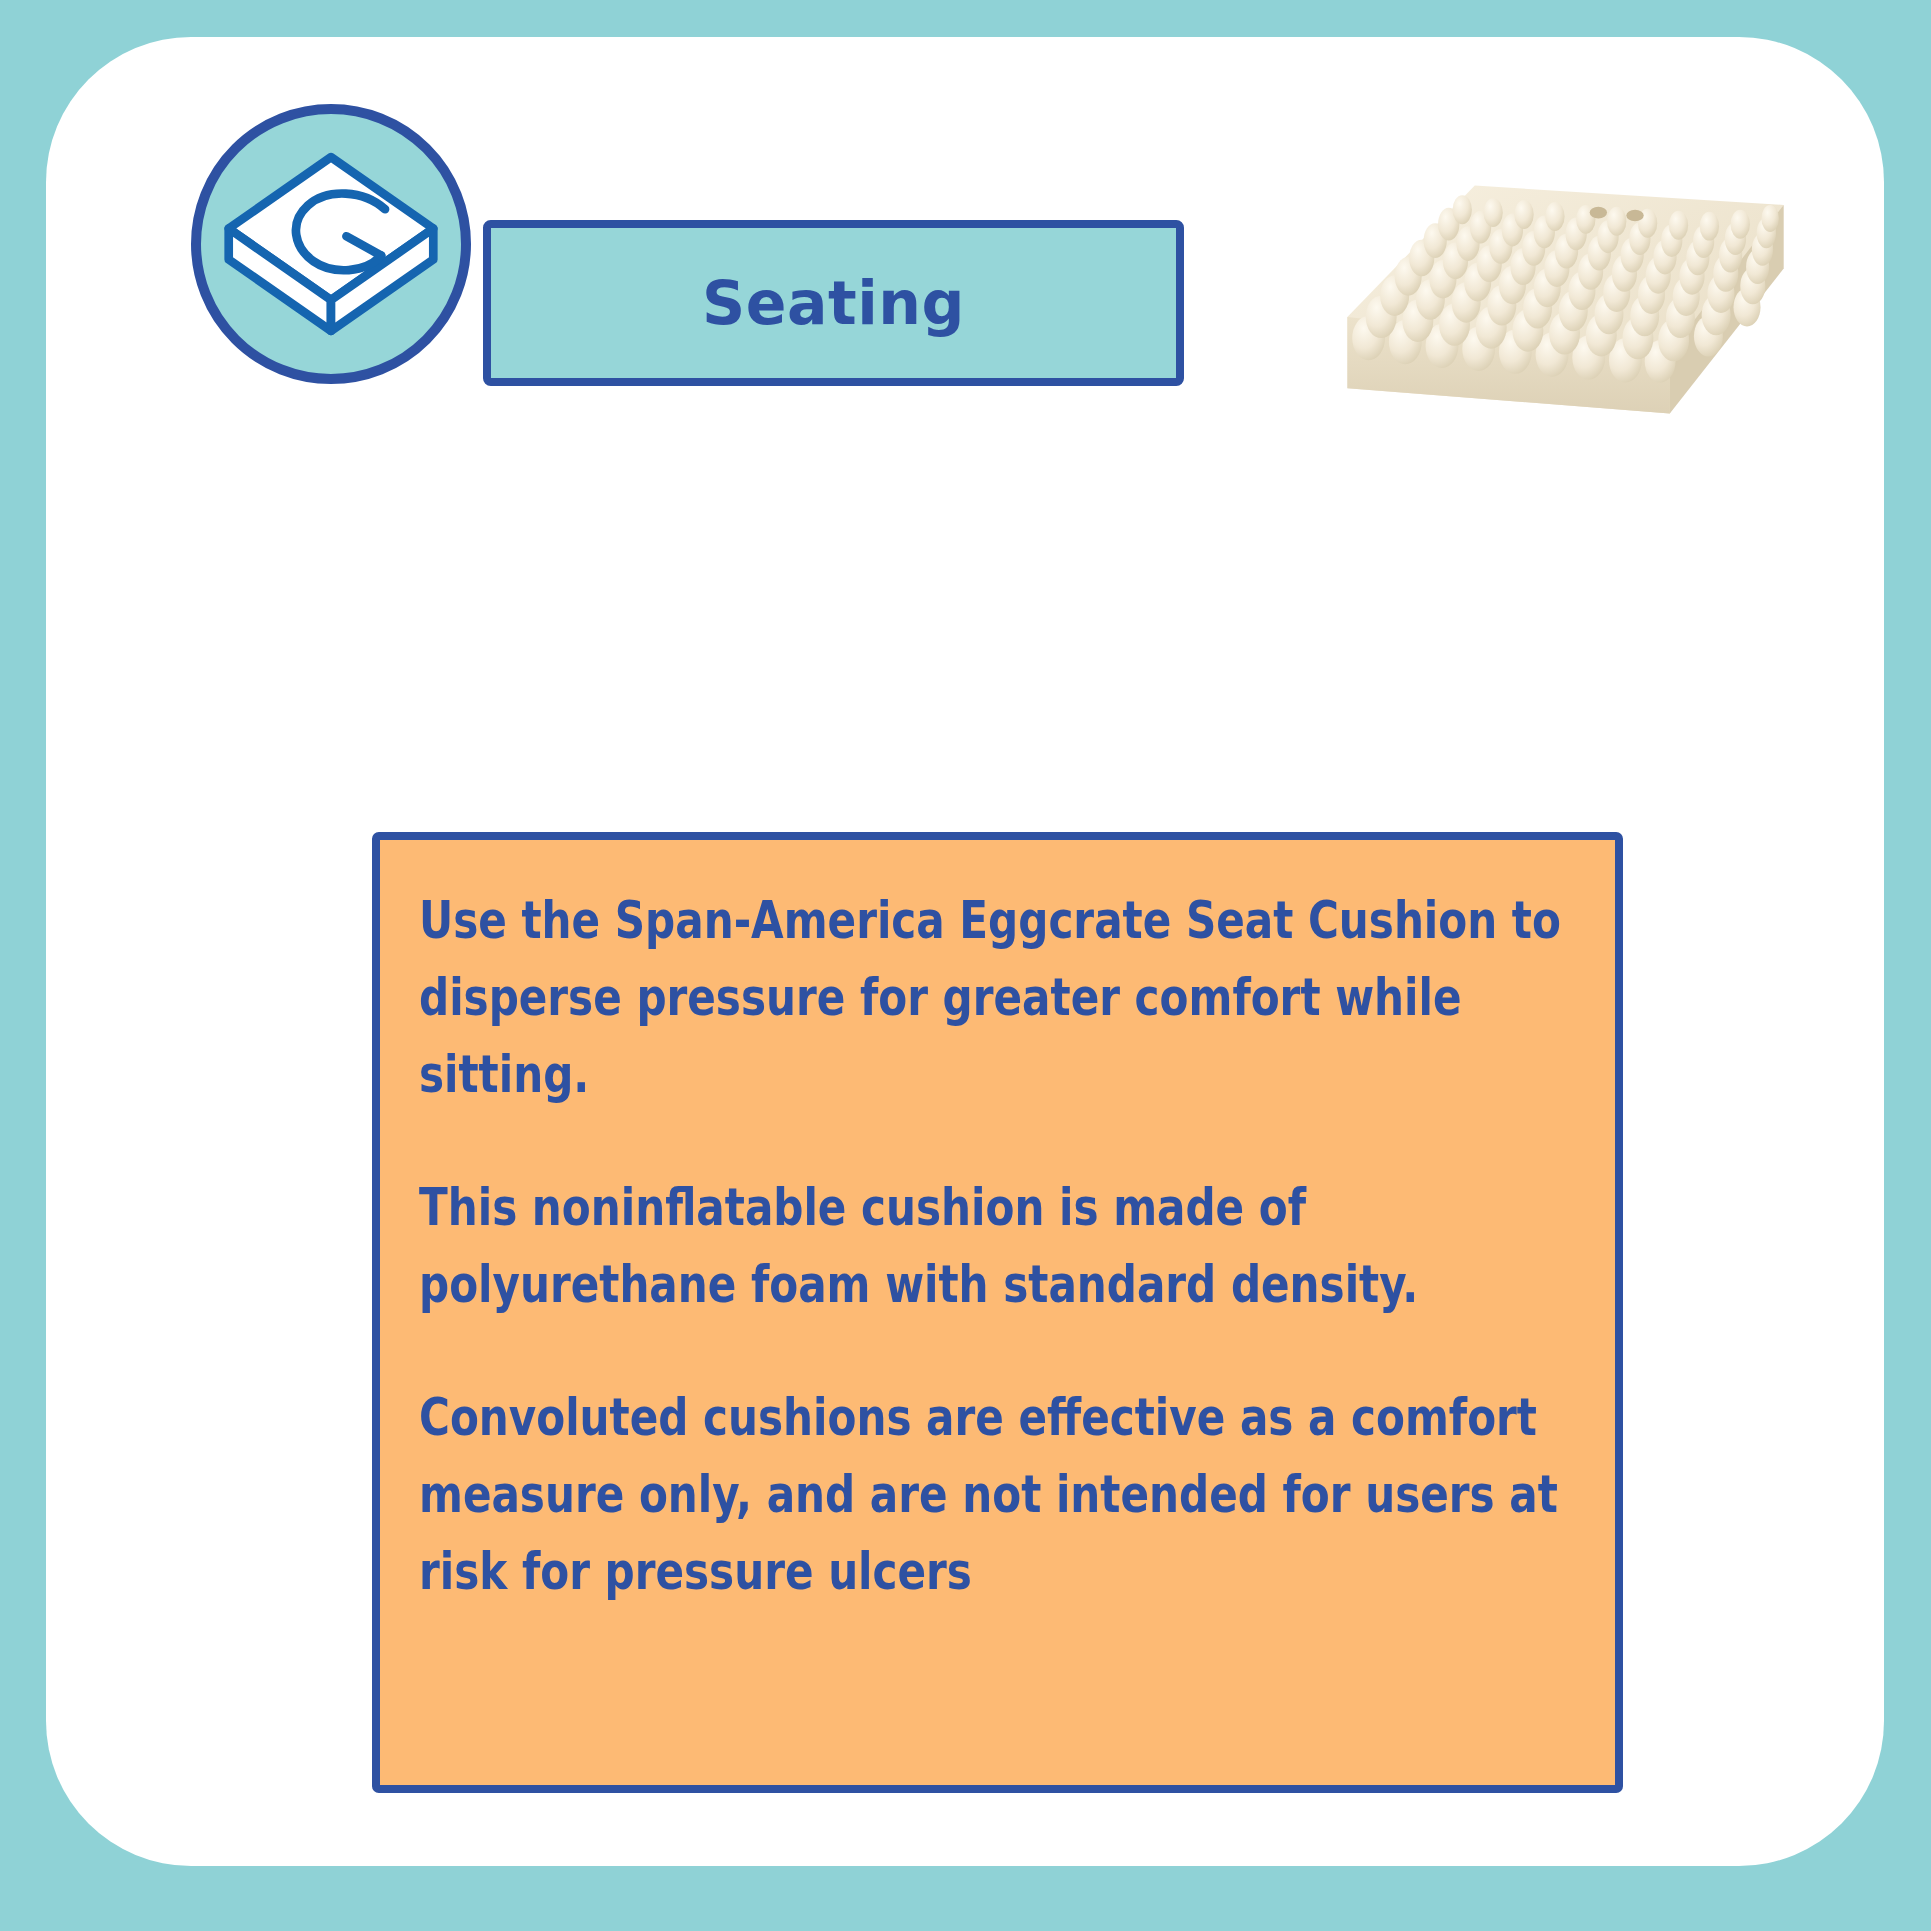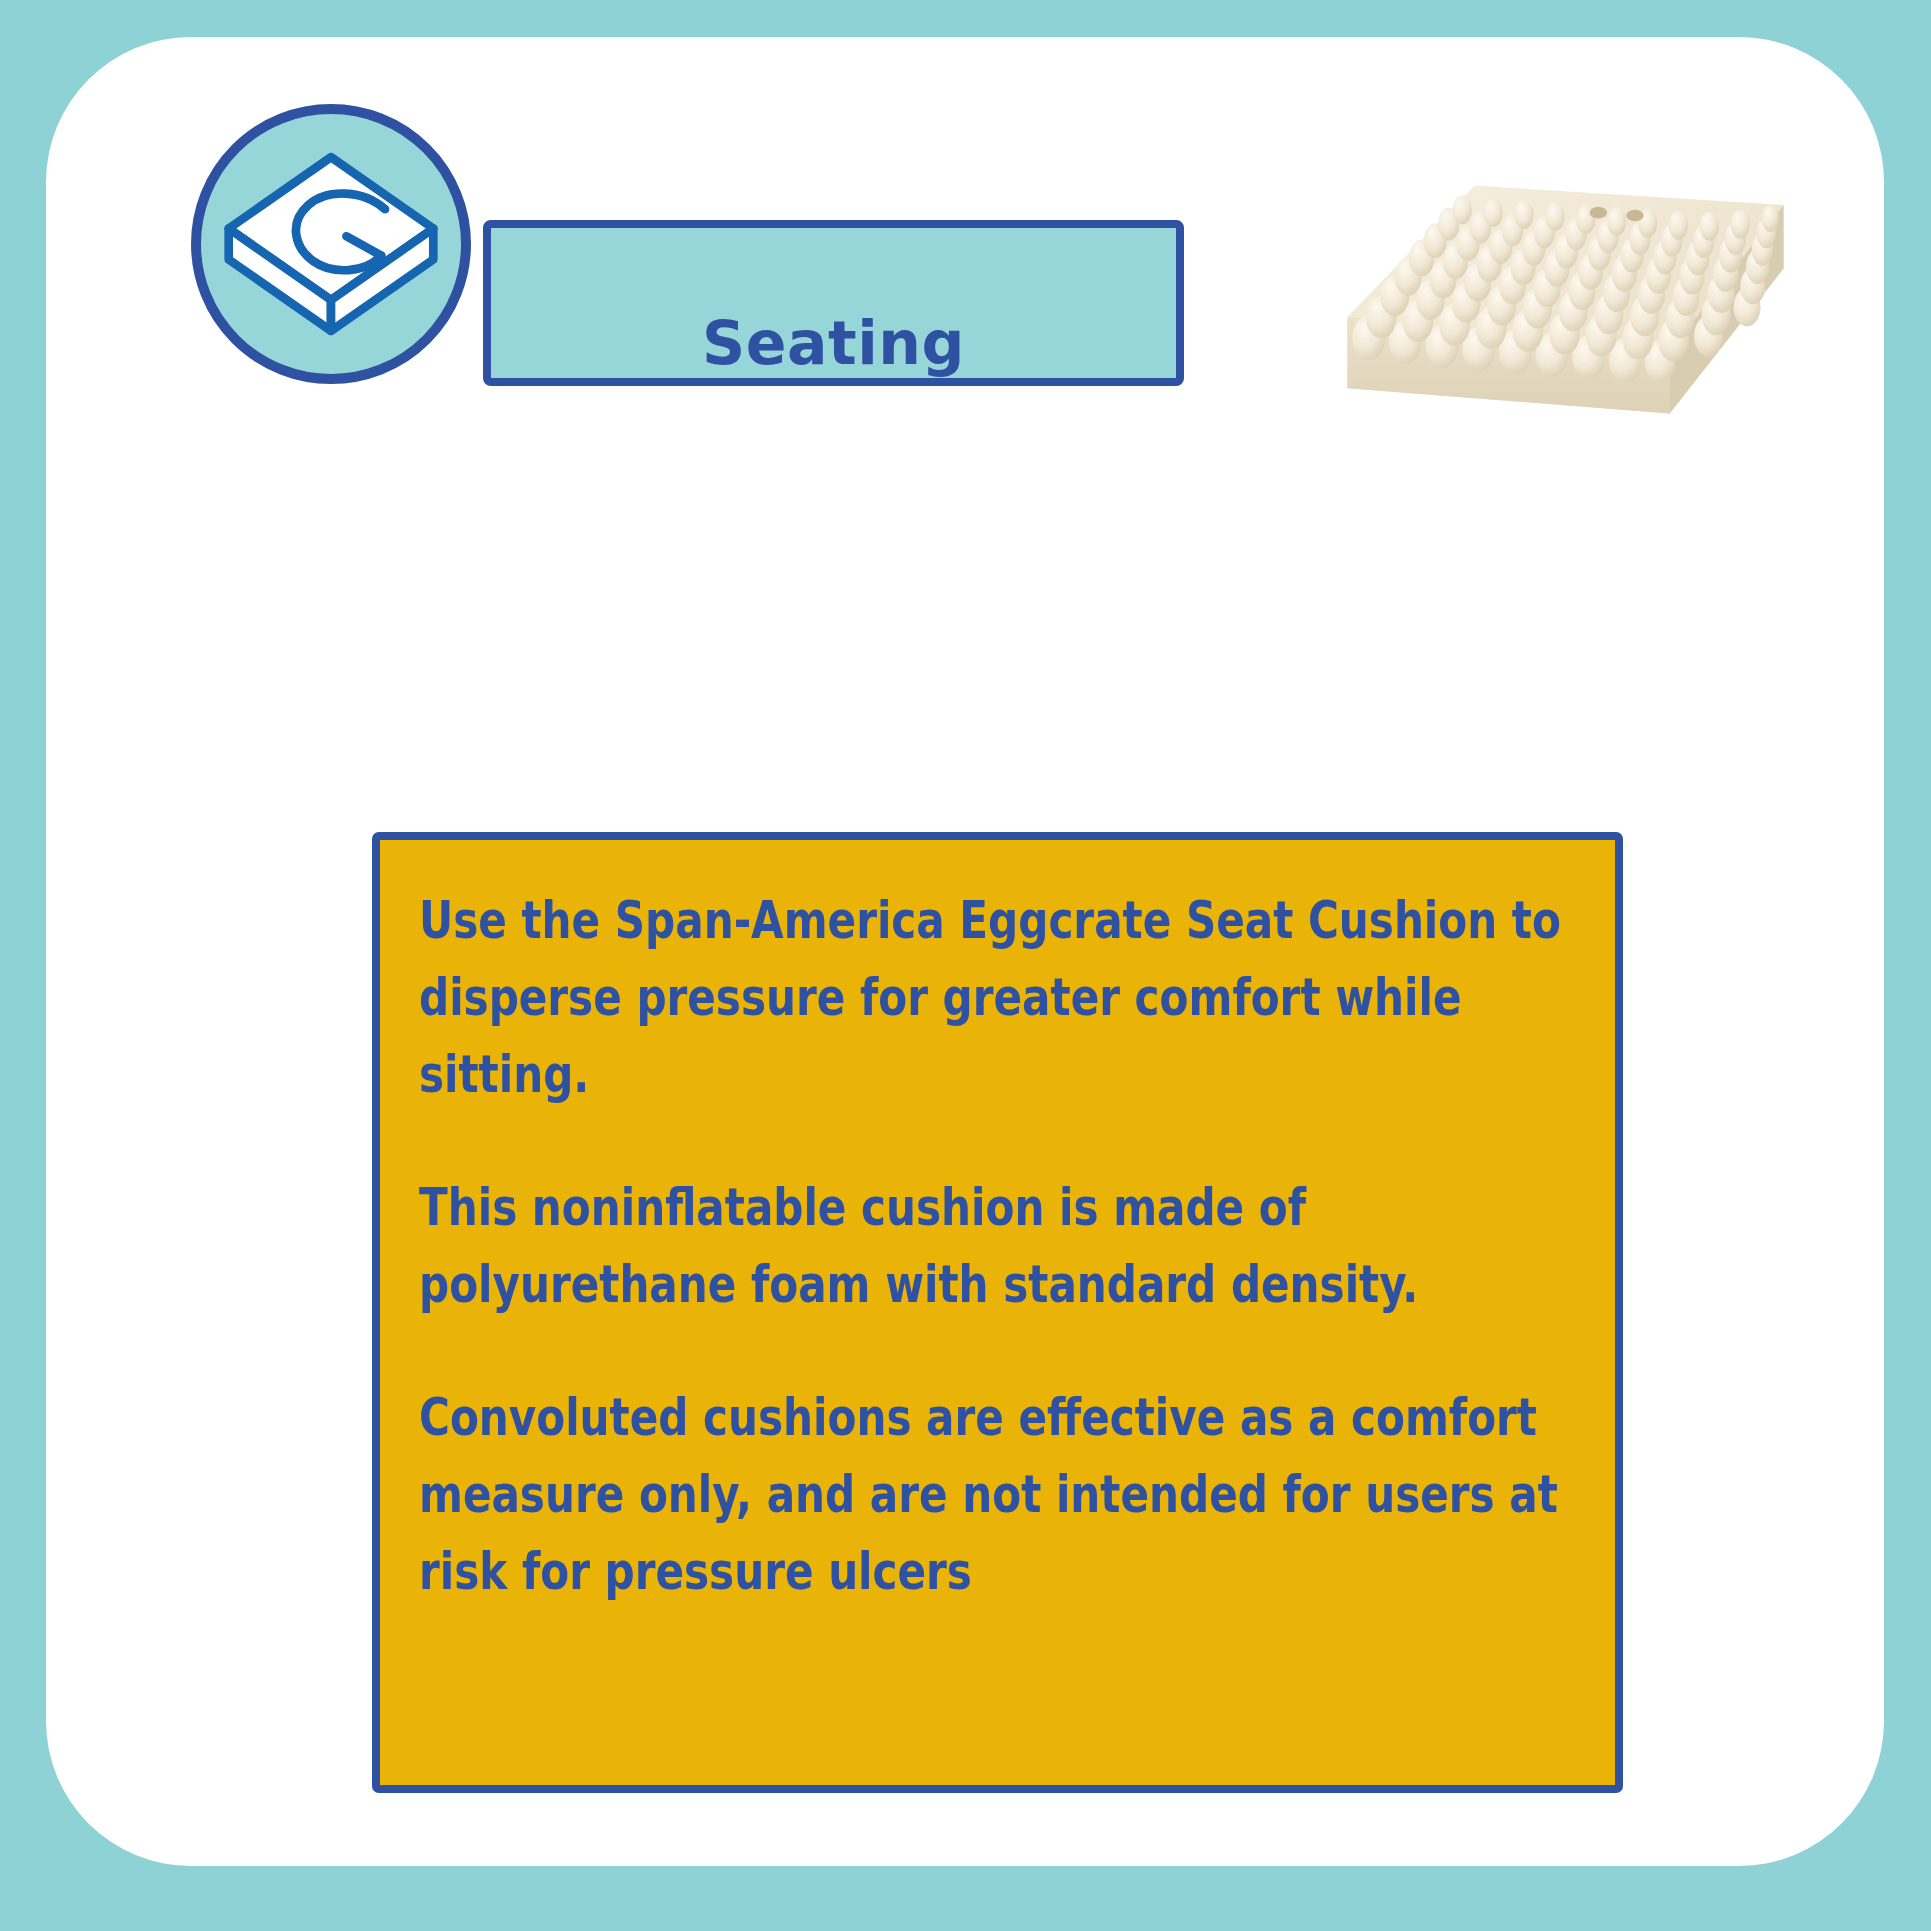--- a/index.html
+++ b/index.html
@@ -60,21 +60,21 @@
     left: 483px;
     top: 220px;
     width: 701px;
     height: 166px;
     background: #96d6d8;
     border: 8.7px solid #2e51a2;
     border-radius: 7.7px;
     box-sizing: border-box;
     z-index: 2;
     display: flex;
-    align-items: flex-end;
+    align-items: center;
     justify-content: center;
   }
   .category-badge .label {
     font-family: "DejaVu Sans", sans-serif;
     font-size: 60px;
     font-weight: bold;
     color: #2e51a2;
     letter-spacing: 0.5px;
   }
 
@@ -117,21 +117,21 @@
     white-space: nowrap;
   }
 
   
   .feature-box {
     position: absolute;
     left: 372px;
     top: 832px;
     width: 1251px;
     height: 961px;
-    background: #eab308;
+    background: #fdba74;
     border: 8.7px solid #2e51a2;
     border-radius: 6.8px;
     box-sizing: border-box;
     padding: 42px 39px 19.3px 39px;
   }
   .feature-box p {
     margin: 0 0 56px 0;
     font-family: "DejaVu Sans Condensed", "Liberation Sans Narrow", "Liberation Sans", sans-serif;
     font-size: 52px;
     font-weight: bold;

